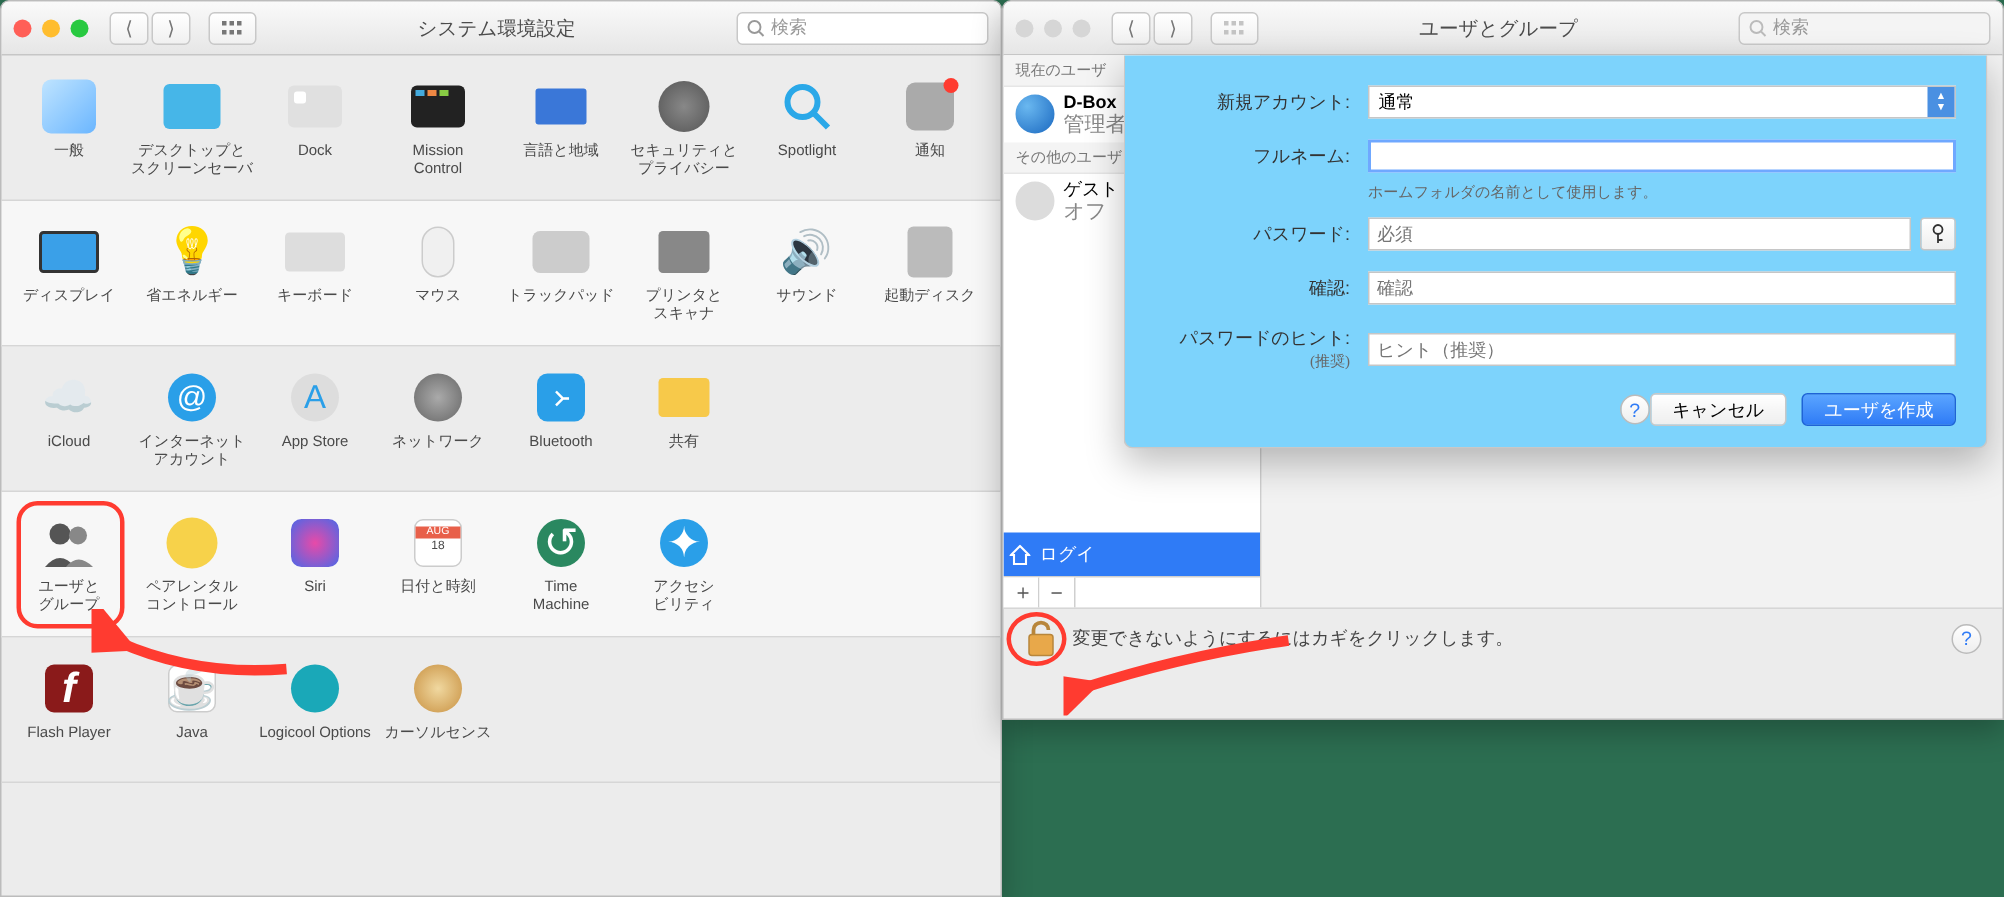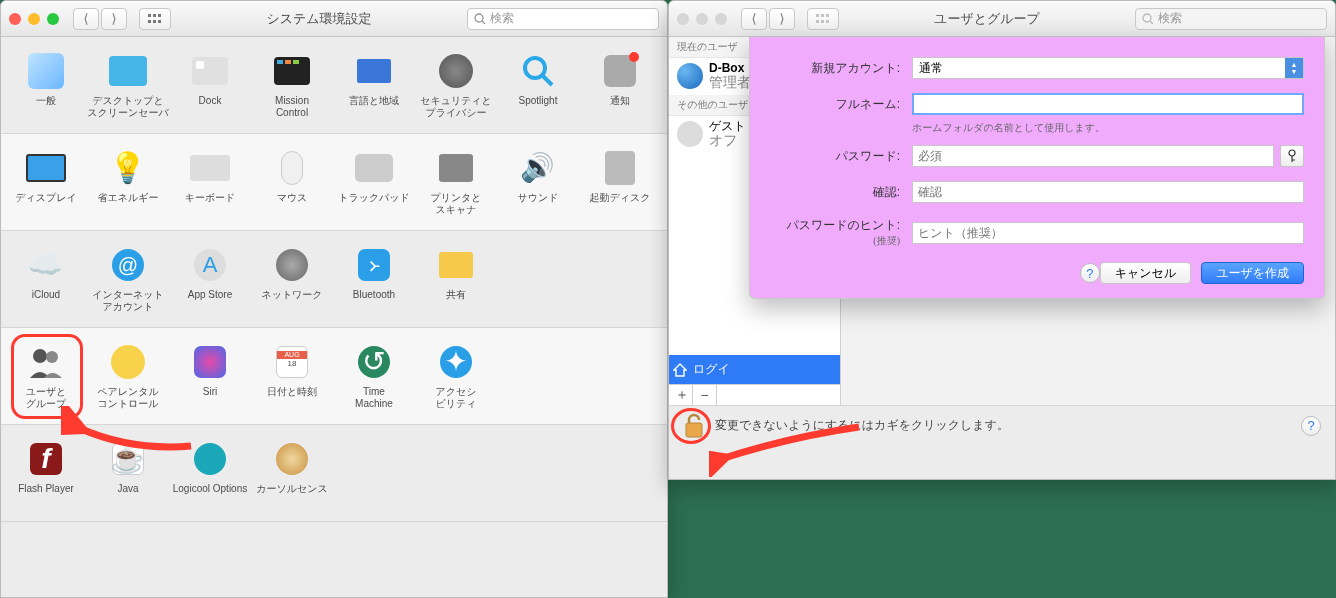--- a/index.html
+++ b/index.html
@@ -17,21 +17,21 @@
   .titlebar{height:36px;background:linear-gradient(#fafafa,#e6e6e6);border-bottom:1px solid #c6c6c6;display:flex;align-items:center;padding:0 8px;gap:8px;}
   .traffic{display:flex;gap:7px;align-items:center;}
   .tdot{width:12px;height:12px;border-radius:50%;}
   .tr{background:var(--traffic-red);} .ty{background:var(--traffic-yel);} .tg{background:var(--traffic-grn);}
   .dim .tdot{background:#d6d6d6;filter:saturate(.2);}
   .nav{display:flex;gap:2px;margin-left:6px;}
   .nav button,.gridbtn{height:22px;border:1px solid #c8c8c8;background:linear-gradient(#fff,#f0f0f0);border-radius:4px;color:#777;font-size:13px;display:flex;align-items:center;justify-content:center;}
   .nav button{width:26px;}
   .gridbtn{width:32px;margin-left:4px;}
   .title{flex:1;text-align:center;font-size:13px;color:#4c4c4c;}
-  .search{width:192px;height:22px;background:#fff;border:1px solid #c8c8c8;border-radius:4px;display:flex;align-items:center;padding:0 6px;color:#9a9a9a;font-size:12px;}
+  .search{width:168px;height:22px;background:#fff;border:1px solid #c8c8c8;border-radius:4px;display:flex;align-items:center;padding:0 6px;color:#9a9a9a;font-size:12px;}
   .search svg{margin-right:4px;}
   
   .rows{display:flex;flex-direction:column;}
   .row{display:flex;flex-wrap:wrap;gap:0;padding:8px 4px 12px;border-bottom:1px solid #d6d6d6;}
   .row.alt{background:#f7f7f7;}
   .item{width:82px;display:flex;flex-direction:column;align-items:center;padding-top:6px;text-align:center;font-size:10px;color:#4a4a4a;line-height:1.2;cursor:default;position:relative;}
   .item .icon{width:40px;height:40px;margin-bottom:4px;display:flex;align-items:center;justify-content:center;font-size:28px;}
   .item span.lbl{height:26px;}
   .highlight{position:absolute;top:-2px;left:6px;width:72px;height:85px;border:3.5px solid #ff3b30;border-radius:14px;pointer-events:none;}
   
@@ -46,21 +46,21 @@
   .user .info{line-height:1.1;}
   .user .sub{font-size:14px;color:#888;}
   .loginopt{margin-top:auto;background:#2f7bf6;color:#fff;padding:6px 4px;display:flex;align-items:center;gap:6px;}
   .btns{display:flex;border-top:1px solid #cfcfcf;}
   .btns button{width:24px;height:20px;background:#fff;border:none;border-right:1px solid #cfcfcf;font-size:14px;color:#555;}
   .lockbar{height:40px;display:flex;align-items:center;padding:0 14px;gap:10px;border-top:1px solid #d6d6d6;position:relative;}
   .lockbar .msg{font-size:12px;color:#444;}
   .lockcirc{position:absolute;left:2px;top:2px;width:40px;height:36px;border:3px solid #ff3b30;border-radius:50%;}
   .helpbtn{margin-left:auto;width:20px;height:20px;border-radius:50%;border:1px solid #bbb;background:linear-gradient(#fff,#eee);color:#2f7bf6;font-size:13px;display:flex;align-items:center;justify-content:center;}
   
-  .sheet{position:absolute;left:80px;top:0;right:10px;background:#f0abfc;border:1px solid #c8c8c8;border-top:none;border-radius:0 0 6px 6px;box-shadow:0 10px 25px rgba(0,0,0,.25);padding:20px 20px 14px;z-index:5;}
+  .sheet{position:absolute;left:80px;top:0;right:10px;background:#7dd3fc;border:1px solid #c8c8c8;border-top:none;border-radius:0 0 6px 6px;box-shadow:0 10px 25px rgba(0,0,0,.25);padding:20px 20px 14px;z-index:5;}
   .field{display:flex;align-items:center;margin-bottom:14px;font-size:12px;}
   .field label{width:130px;text-align:right;margin-right:12px;color:#333;}
   .field label .sub{display:block;font-size:10px;color:#666;font-family:Liberation Serif, serif;}
   .field .ctrl{flex:1;display:flex;align-items:center;gap:6px;}
   .field input[type=text],.field input[type=password]{flex:1;height:22px;border:1px solid #c6c6c6;background:#fff;padding:0 5px;font-size:12px;}
   .field input.focus{border:2px solid #6fa8ff;outline:none;}
   .select{flex:1;height:22px;border:1px solid #c6c6c6;background:#fff;display:flex;align-items:center;padding:0 6px;position:relative;}
   .select .arbox{position:absolute;right:0;top:0;width:18px;height:100%;background:#4a90e2;display:flex;flex-direction:column;align-items:center;justify-content:center;color:#fff;font-size:7px;}
   .keybtn{width:24px;height:22px;border:1px solid #c6c6c6;background:linear-gradient(#fff,#eee);border-radius:3px;display:flex;align-items:center;justify-content:center;}
   .hint{font-size:10px;color:#666;margin:-8px 0 10px 142px;}

